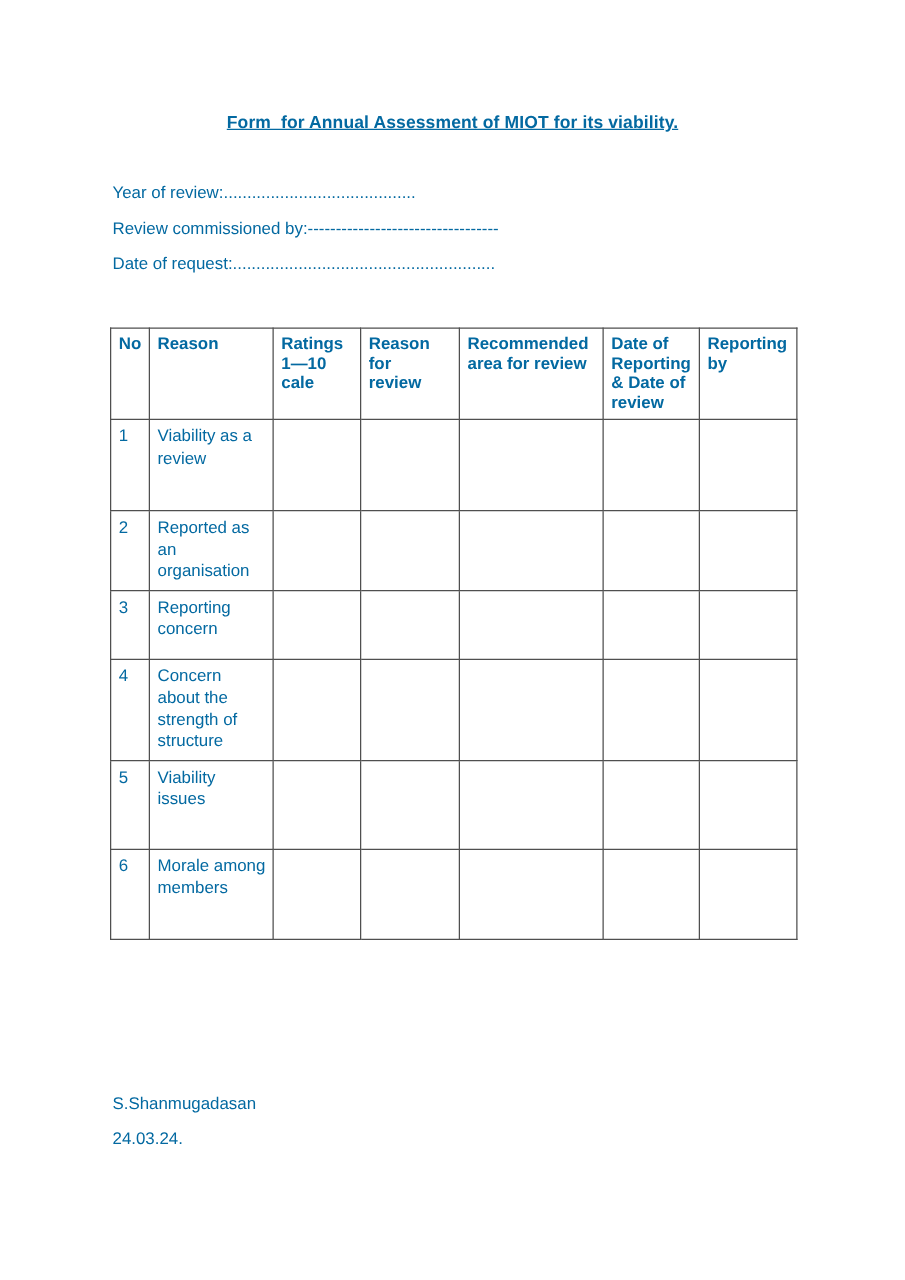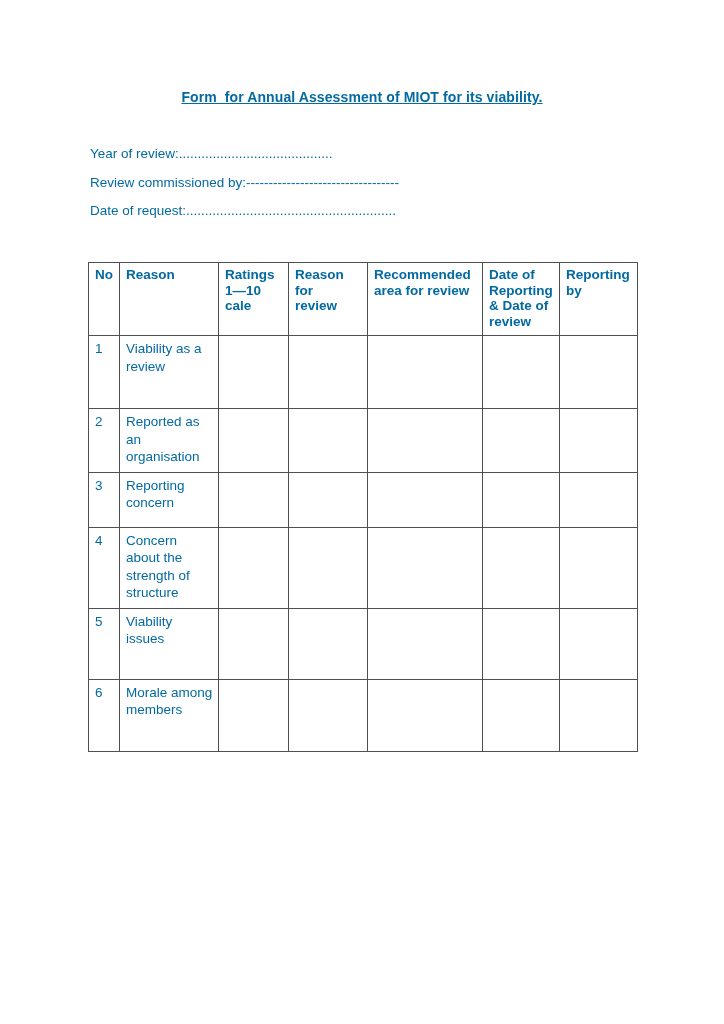--- a/index.html
+++ b/index.html
@@ -180,14 +180,18 @@
 members</td>
         <td></td>
         <td></td>
         <td></td>
         <td></td>
         <td></td>
       </tr>
     </tbody>
   </table>
 
+  <div class="signature">
+    <div class="sig-line">S.Shanmugadasan</div>
+    <div class="sig-line">24.03.24.</div>
+  </div>
 
 </div>
 
 </body></html>

